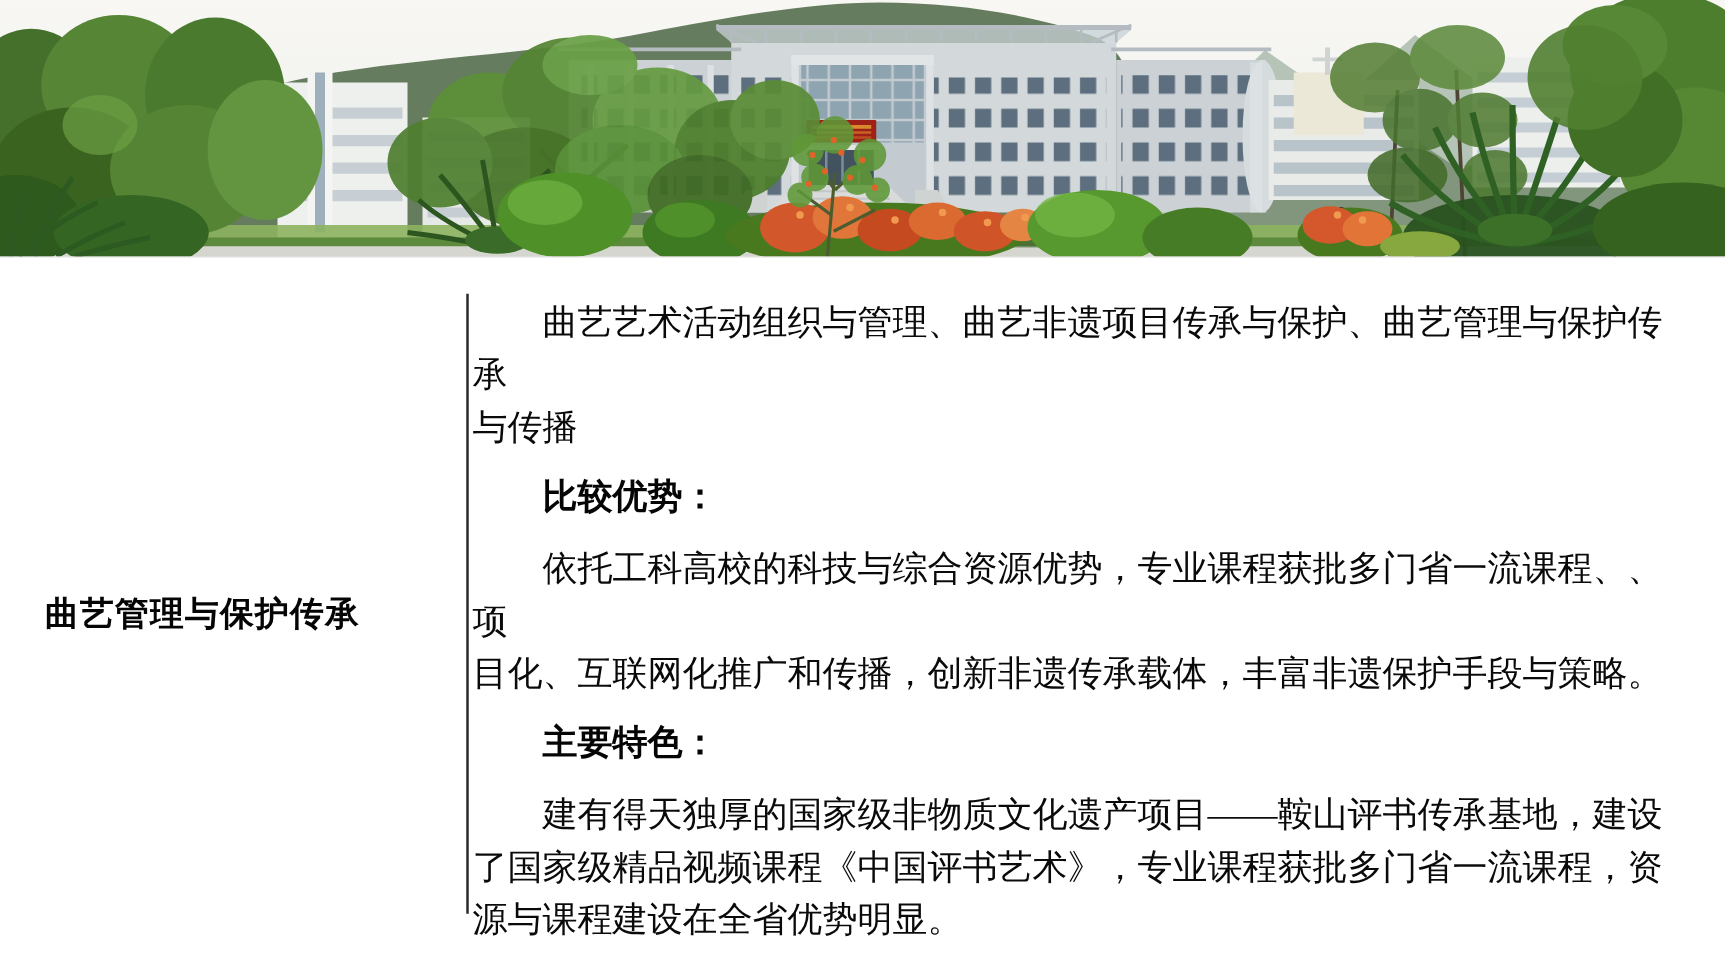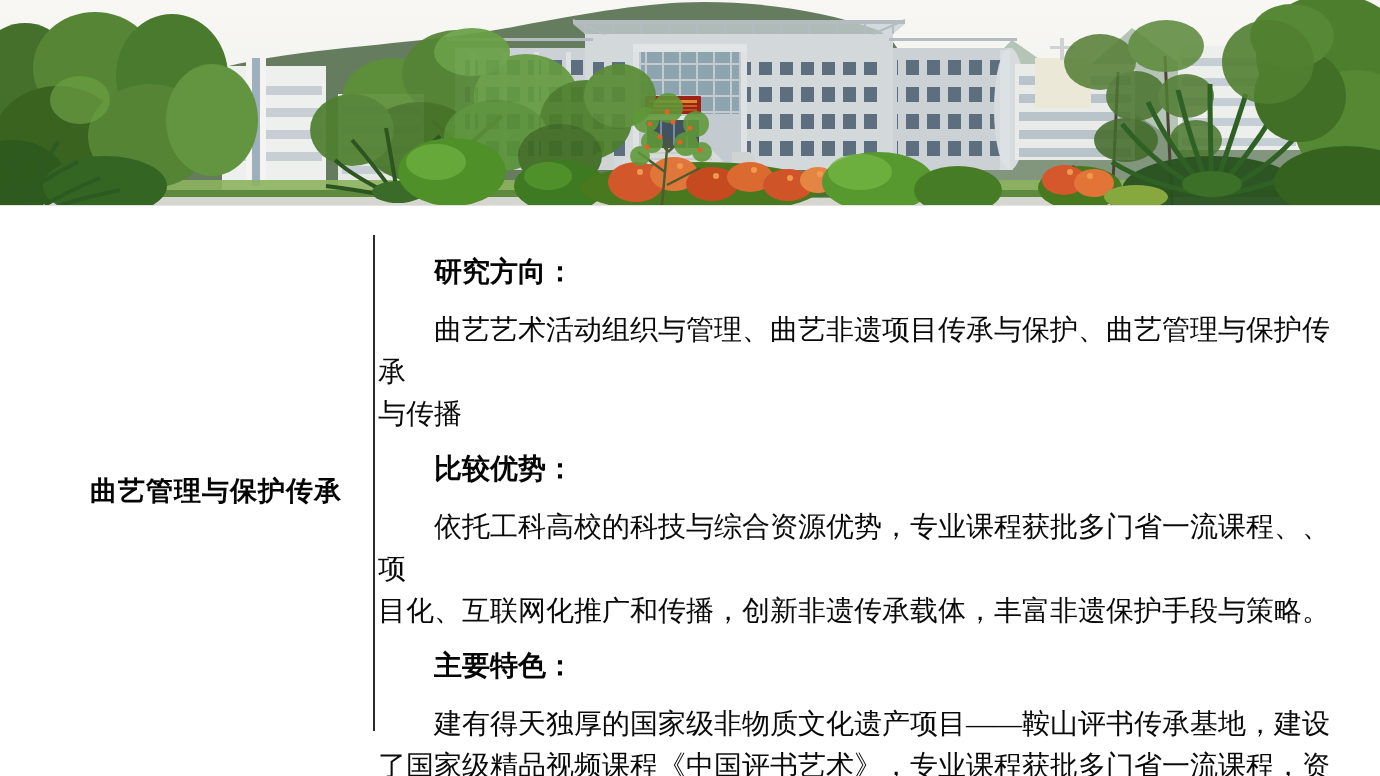--- a/index.html
+++ b/index.html
@@ -10,21 +10,21 @@
   .banner{
     position:absolute;left:0;top:0;width:1380px;height:205px;overflow:hidden;
     border-bottom:1px solid #e3e3e3;background:#f4f3f0;
   }
   .banner svg{display:block;}
   .divider{
     position:absolute;left:373px;top:235px;width:2px;height:496px;background:#2a2a2a;
   }
   .label-cell{
     position:absolute;left:0;top:205px;width:342px;height:571px;
-    display:flex;align-items:center;justify-content:flex-end;
+    display:flex;align-items:center;justify-content:flex-start;
     box-sizing:border-box;padding-left:36px;
   }
   .row-label{
     font-size:27px;font-weight:bold;letter-spacing:1px;color:#050505;
     font-family:"Liberation Serif","DejaVu Serif",serif;
   }
   .text-cell{
     position:absolute;left:378px;top:205px;width:952px;
     box-sizing:border-box;padding-top:33px;
   }
@@ -270,21 +270,20 @@
 </svg>
 </div>
 
 <div class="label-cell">
   <span class="row-label">曲艺管理与保护传承</span>
 </div>
 
 <div class="divider"></div>
 
 <div class="text-cell">
-  <h3 class="sec-heading">研究方向：</h3>
   <p class="sec-para">曲艺艺术活动组织与管理、曲艺非遗项目传承与保护、曲艺管理与保护传承
 与传播</p>
 
   <h3 class="sec-heading">比较优势：</h3>
   <p class="sec-para">依托工科高校的科技与综合资源优势，专业课程获批多门省一流课程、、项
 目化、互联网化推广和传播，创新非遗传承载体，丰富非遗保护手段与策略。</p>
 
   <h3 class="sec-heading">主要特色：</h3>
   <p class="sec-para">建有得天独厚的国家级非物质文化遗产项目——鞍山评书传承基地，建设
 了国家级精品视频课程《中国评书艺术》，专业课程获批多门省一流课程，资

